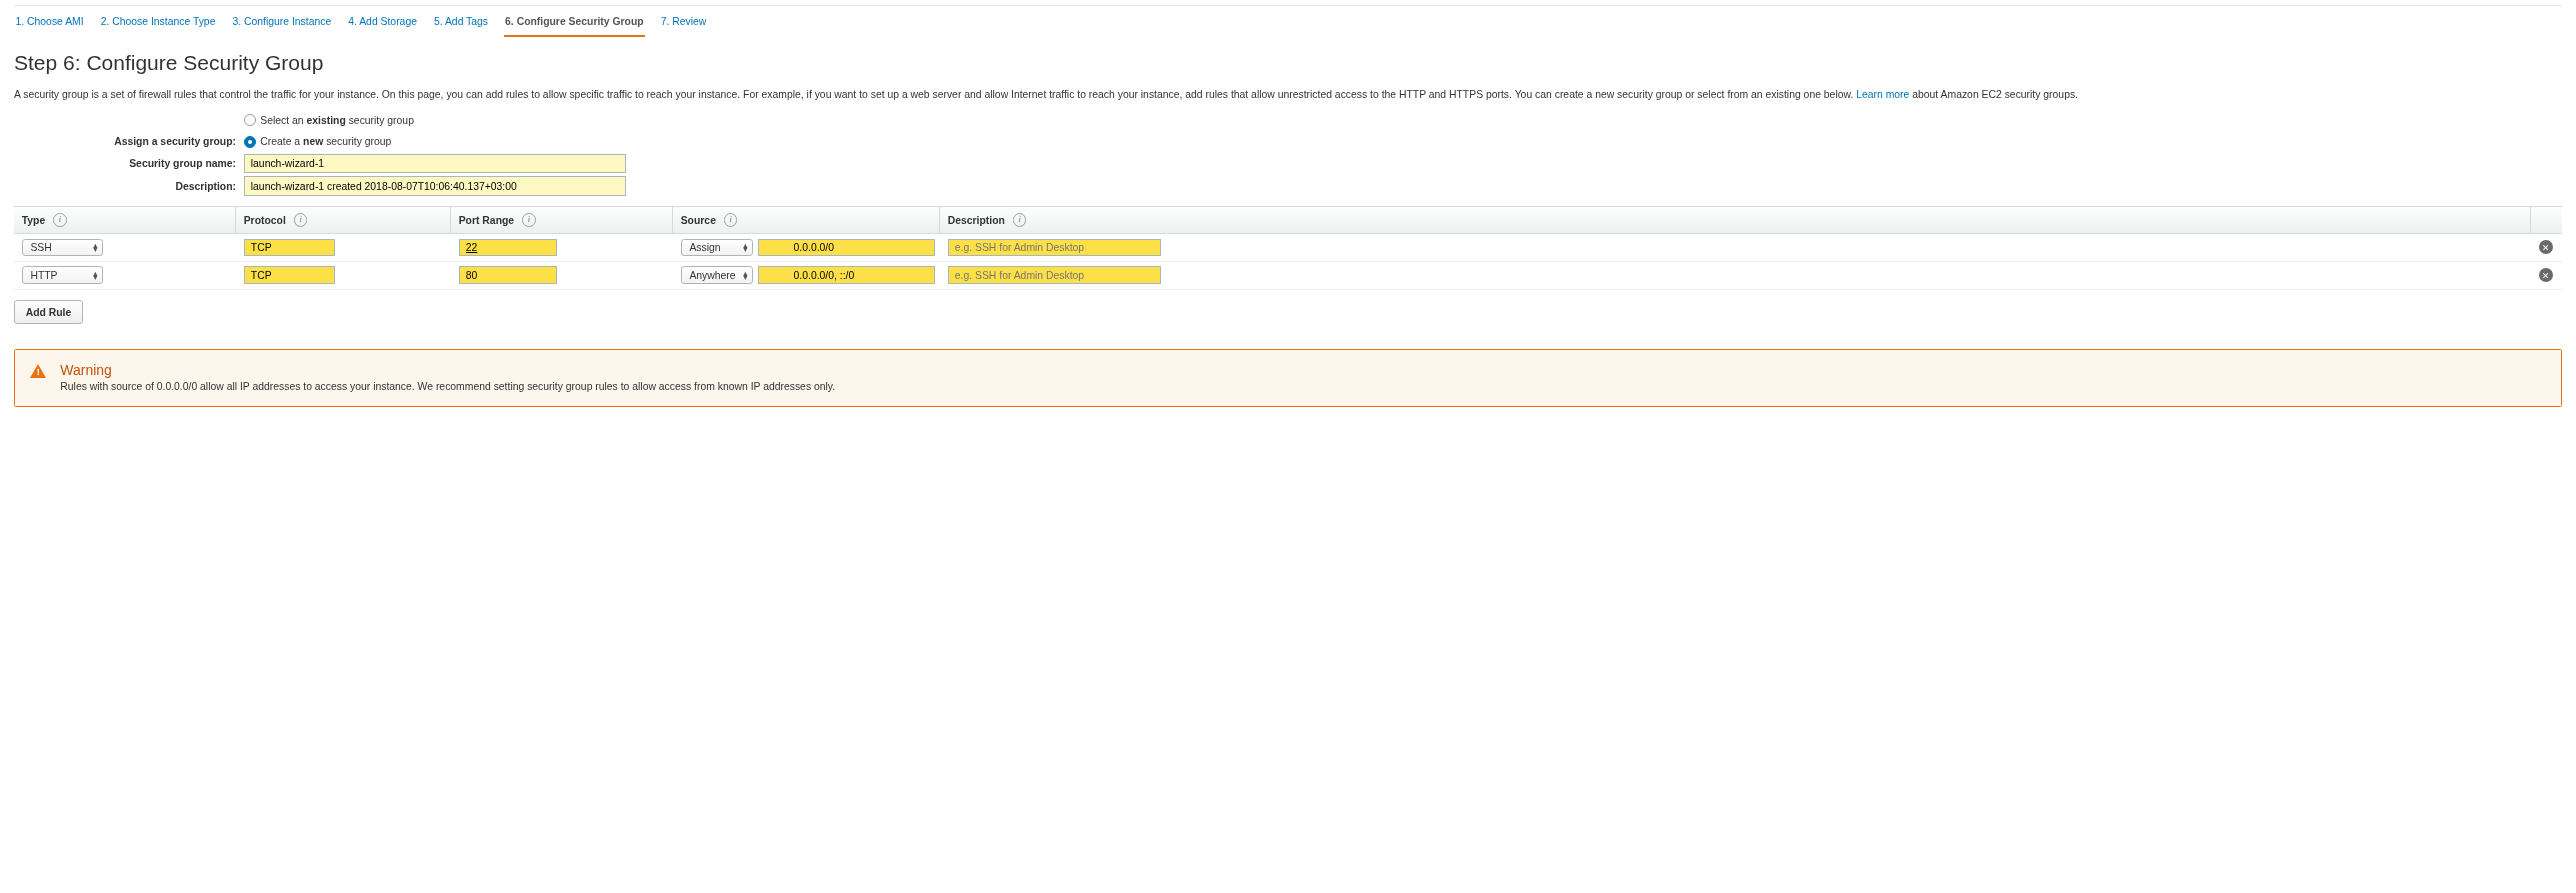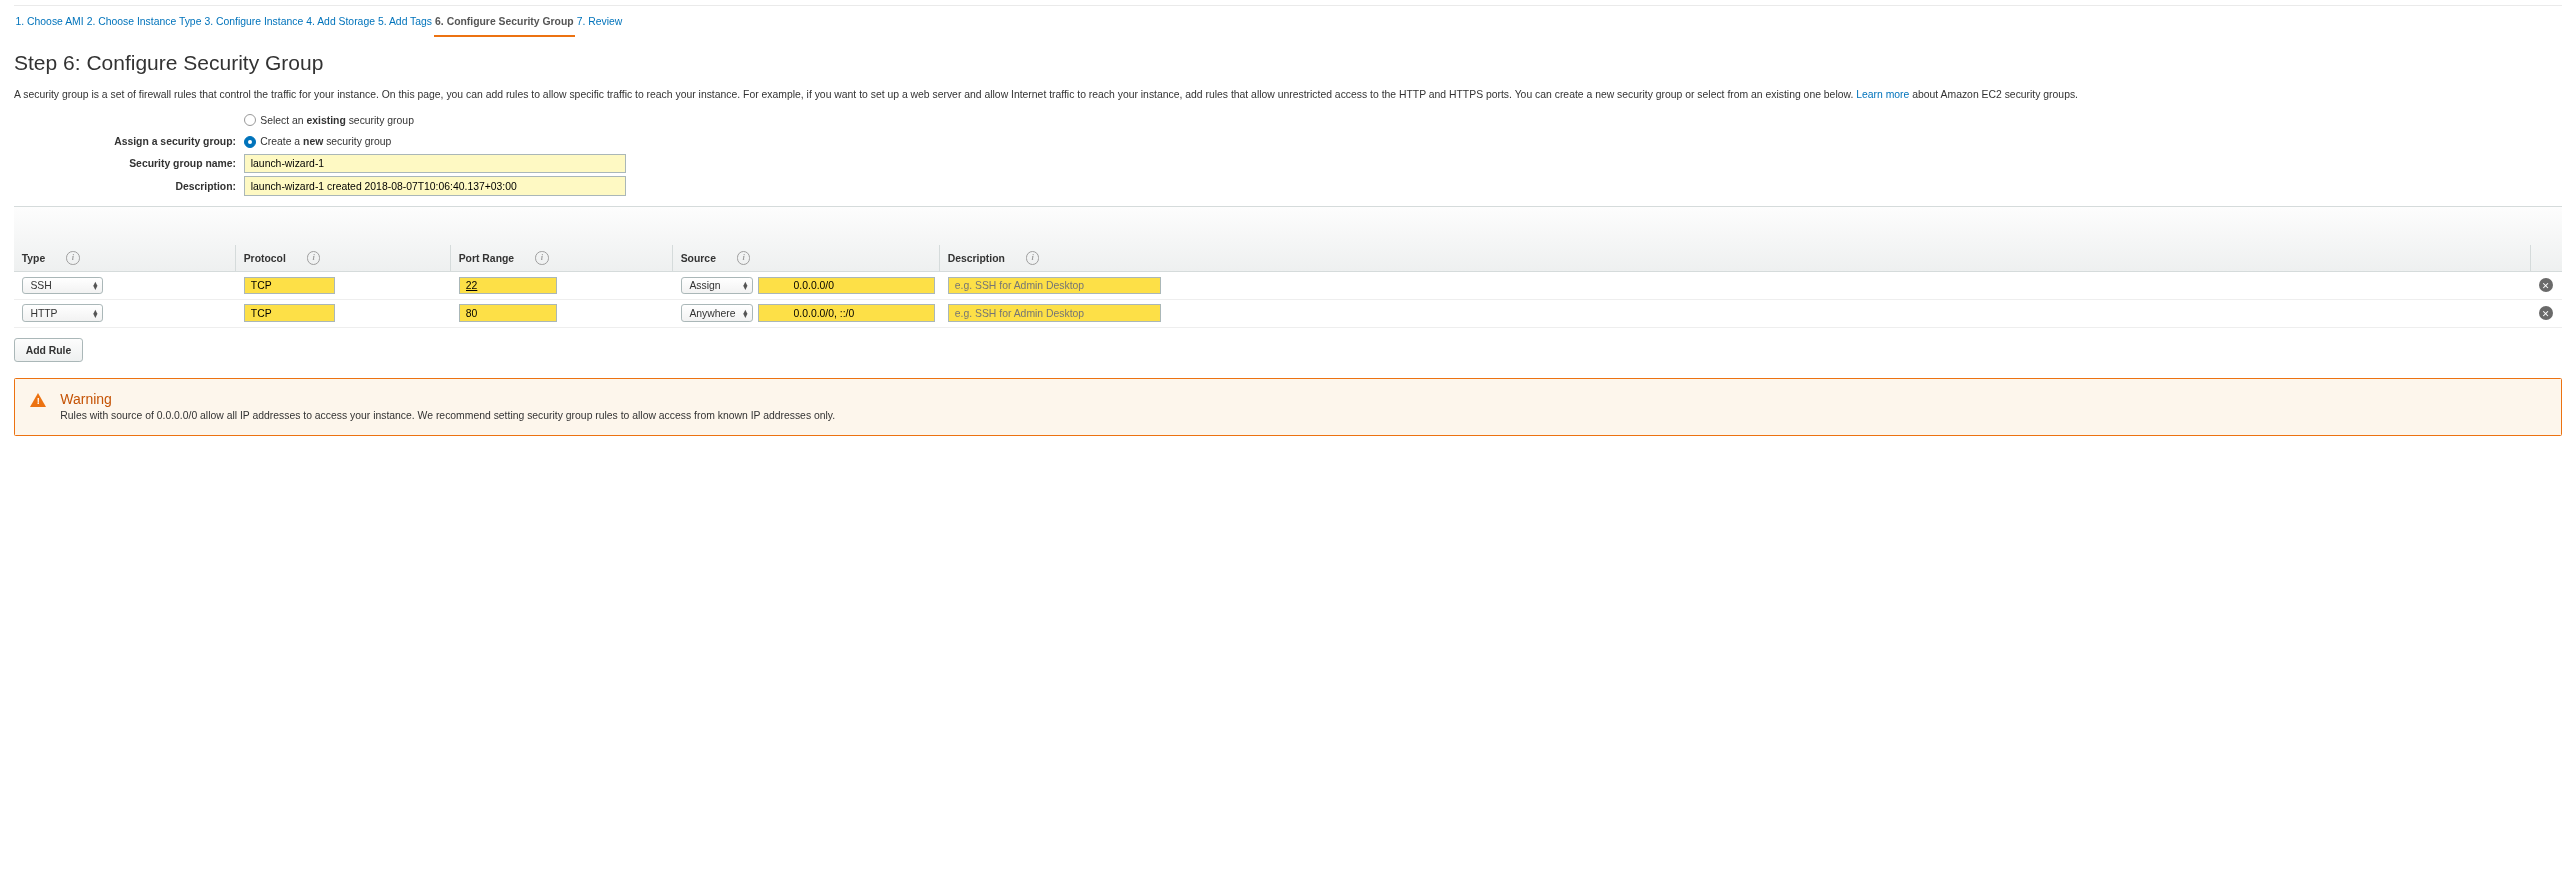--- a/index.html
+++ b/index.html
@@ -10,20 +10,21 @@
     color: #333;
     background: #fff;
   }
   .page {
     padding: 4.6px 14px 15.3px 14px;
   }
 
   
   .stepper {
     display: flex;
+    gap: 14px;
     border-top: 0.8px solid #eaeaea;
     padding-top: 4.6px;
   }
   .step {
     color: #0073bb;
     font-size: 10.4px;
     padding: 6.1px 1.5px 7.7px 1.5px;
     cursor: pointer;
     border-bottom: 2.3px solid transparent;
   }
@@ -118,22 +119,21 @@
     background: linear-gradient(#fdfdfd, #eef0f0);
     border-bottom: 0.8px solid #d5dbdb;
   }
   .rules-header .cell {
     font-weight: 600;
     font-size: 10.4px;
     padding: 6.1px 7.7px;
     border-right: 0.8px solid #d5dbdb;
     display: flex;
     align-items: center;
-    gap: 21px;
-    margin-top: 38px;
+    gap: 8px;
   }
   .rules-header .cell:last-child { border-right: none; }
   .rules-row {
     border-bottom: 0.8px solid #eee;
   }
   .rules-row .cell {
     padding: 4.6px 7.7px;
   }
   .info-icon {
     display: inline-flex;
@@ -196,21 +196,21 @@
     border-radius: 3.1px;
     background: linear-gradient(#fdfdfd, #eef0f0);
     padding: 5.4px 10.7px;
     font-size: 10.4px;
     font-weight: 600;
     cursor: pointer;
   }
 
   
   .warning-box {
-    margin-top: 16px;
+    margin-top: 25px;
     border: 0.8px solid #ec7211;
     background: #fdf6ec;
     border-radius: 1.5px;
     padding: 12.3px 15.3px 14px 15.3px;
     display: flex;
     gap: 14px;
   }
   .warning-icon {
     width: 0; height: 0;
     border-left: 8.4px solid transparent;

